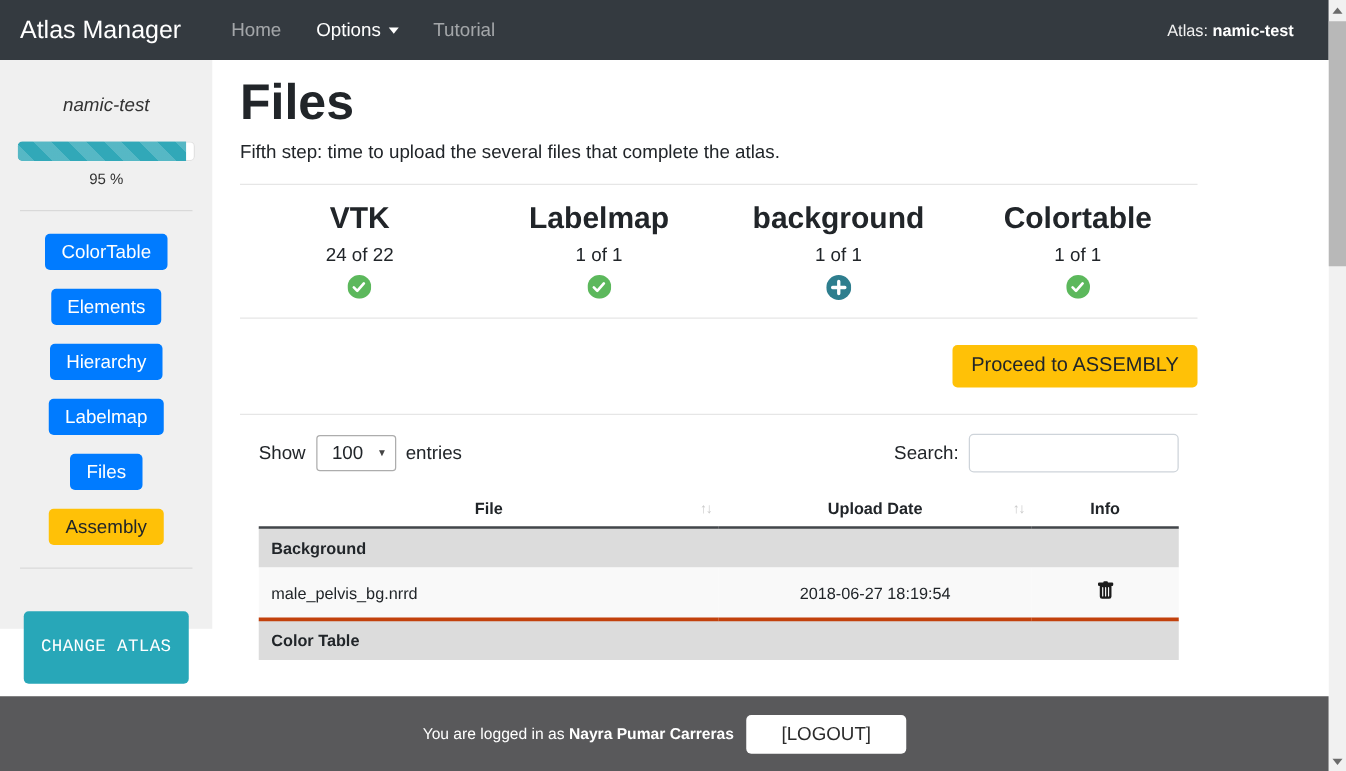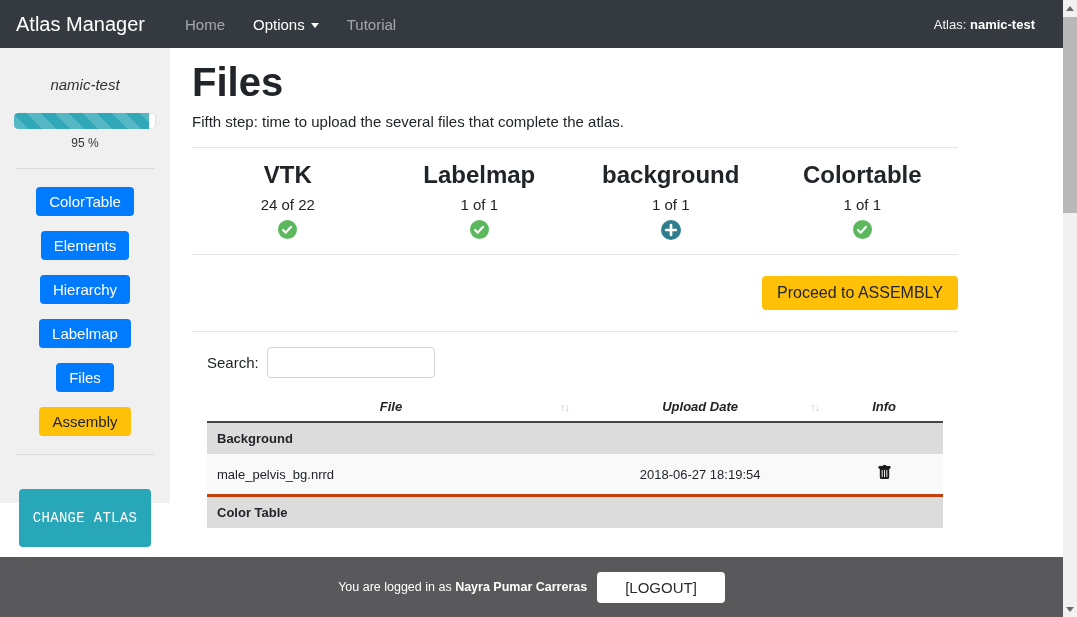--- a/index.html
+++ b/index.html
@@ -81,21 +81,20 @@
   .fake-select .sel-caret { font-size:8px; color:#444; }
   .search-input {
     width:168px; height:31px; border:1px solid #ced4da; border-radius:4px;
     font-family:inherit; font-size:14px; padding:0 8px;
   }
 
   table.files { width:calc(100% - 30px); margin:14px 15px 0 15px; border-collapse:collapse; font-size:13px; }
   table.files th {
     position:relative; text-align:center; font-weight:600; padding:7px 8px;
     border-bottom:2px solid #42464a;
-    font-style:italic;
   }
   table.files th .sort-glyph {
     position:absolute; right:6px; top:9px; color:#c9c9c9; font-size:11px; letter-spacing:-1px;
   }
   .col-file { width:50%; } .col-date { width:34%; } .col-info { width:16%; }
   tr.group-row td { background:#dcdcdc; font-weight:bold; padding:8px 10px; }
   tr.data-row td { background:#f9f9f9; padding:10px; border-bottom:3px solid #c2410c; }
   tr.data-row td.cell-date, tr.data-row td.cell-info { text-align:center; }
   .trash-btn { background:none; border:none; cursor:pointer; padding:0; line-height:0; }
 
@@ -203,20 +202,28 @@
 
     <hr class="rule" style="margin-top:14px;">
 
     <div class="proceed-row">
       <button class="proceed-btn">Proceed to ASSEMBLY</button>
     </div>
 
     <hr class="rule" style="margin-top:0;">
 
     <div class="controls">
+      <div class="ctrl-left">
+        <span>Show</span>
+        <span class="fake-select">
+          <span>100</span>
+          <span class="sel-caret">▼</span>
+        </span>
+        <span>entries</span>
+      </div>
       <div class="ctrl-right">
         <span>Search:</span>
         <input class="search-input" type="text" value="" style="">
       </div>
     </div>
 
     <table class="files">
       <thead>
         <tr>
           <th class="col-file">

